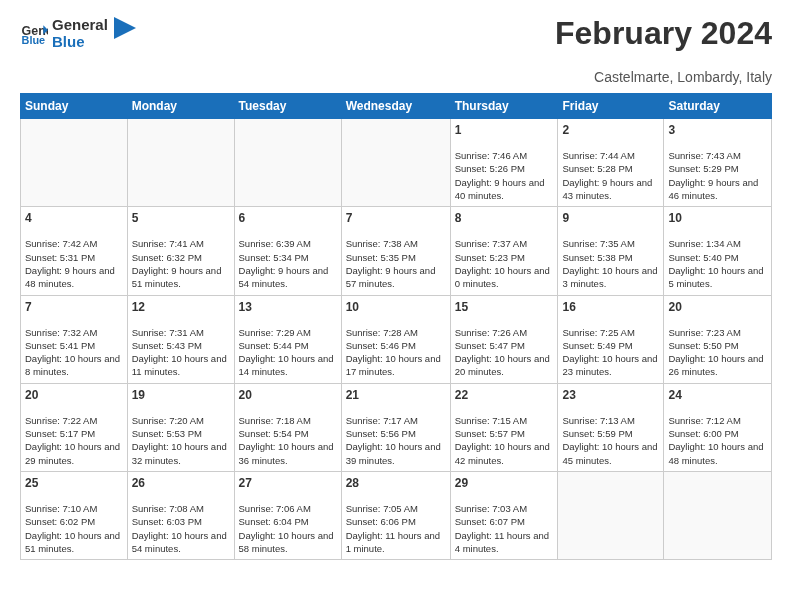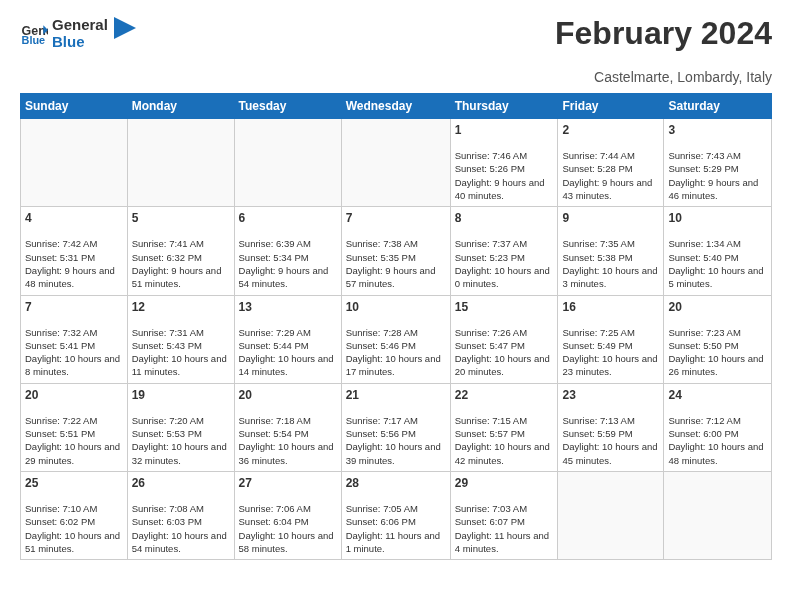--- a/index.html
+++ b/index.html
@@ -246,21 +246,21 @@
             <div class="day-info">Sunrise: 7:23 AM
 Sunset: 5:50 PM
 Daylight: 10 hours
 and 26 minutes.</div>
           </td>
         </tr>
         <tr>
           <td>
             <div class="day-number">20</div>
             <div class="day-info">Sunrise: 7:22 AM
-Sunset: 5:51 PM
+Sunset: 5:17 PM
 Daylight: 10 hours
 and 29 minutes.</div>
           </td>
           <td>
             <div class="day-number">19</div>
             <div class="day-info">Sunrise: 7:20 AM
 Sunset: 5:53 PM
 Daylight: 10 hours
 and 32 minutes.</div>
           </td>

